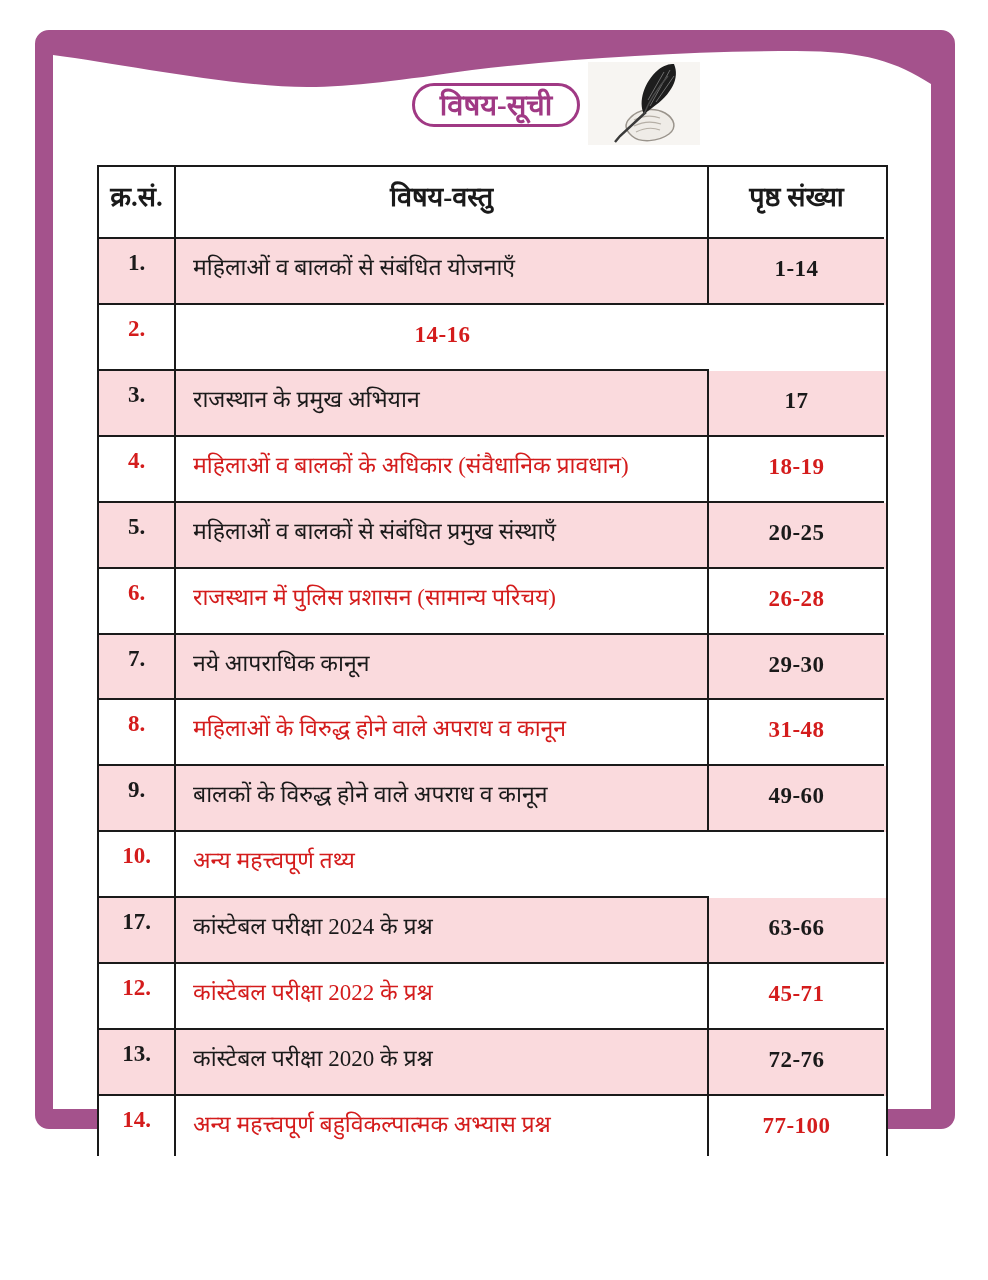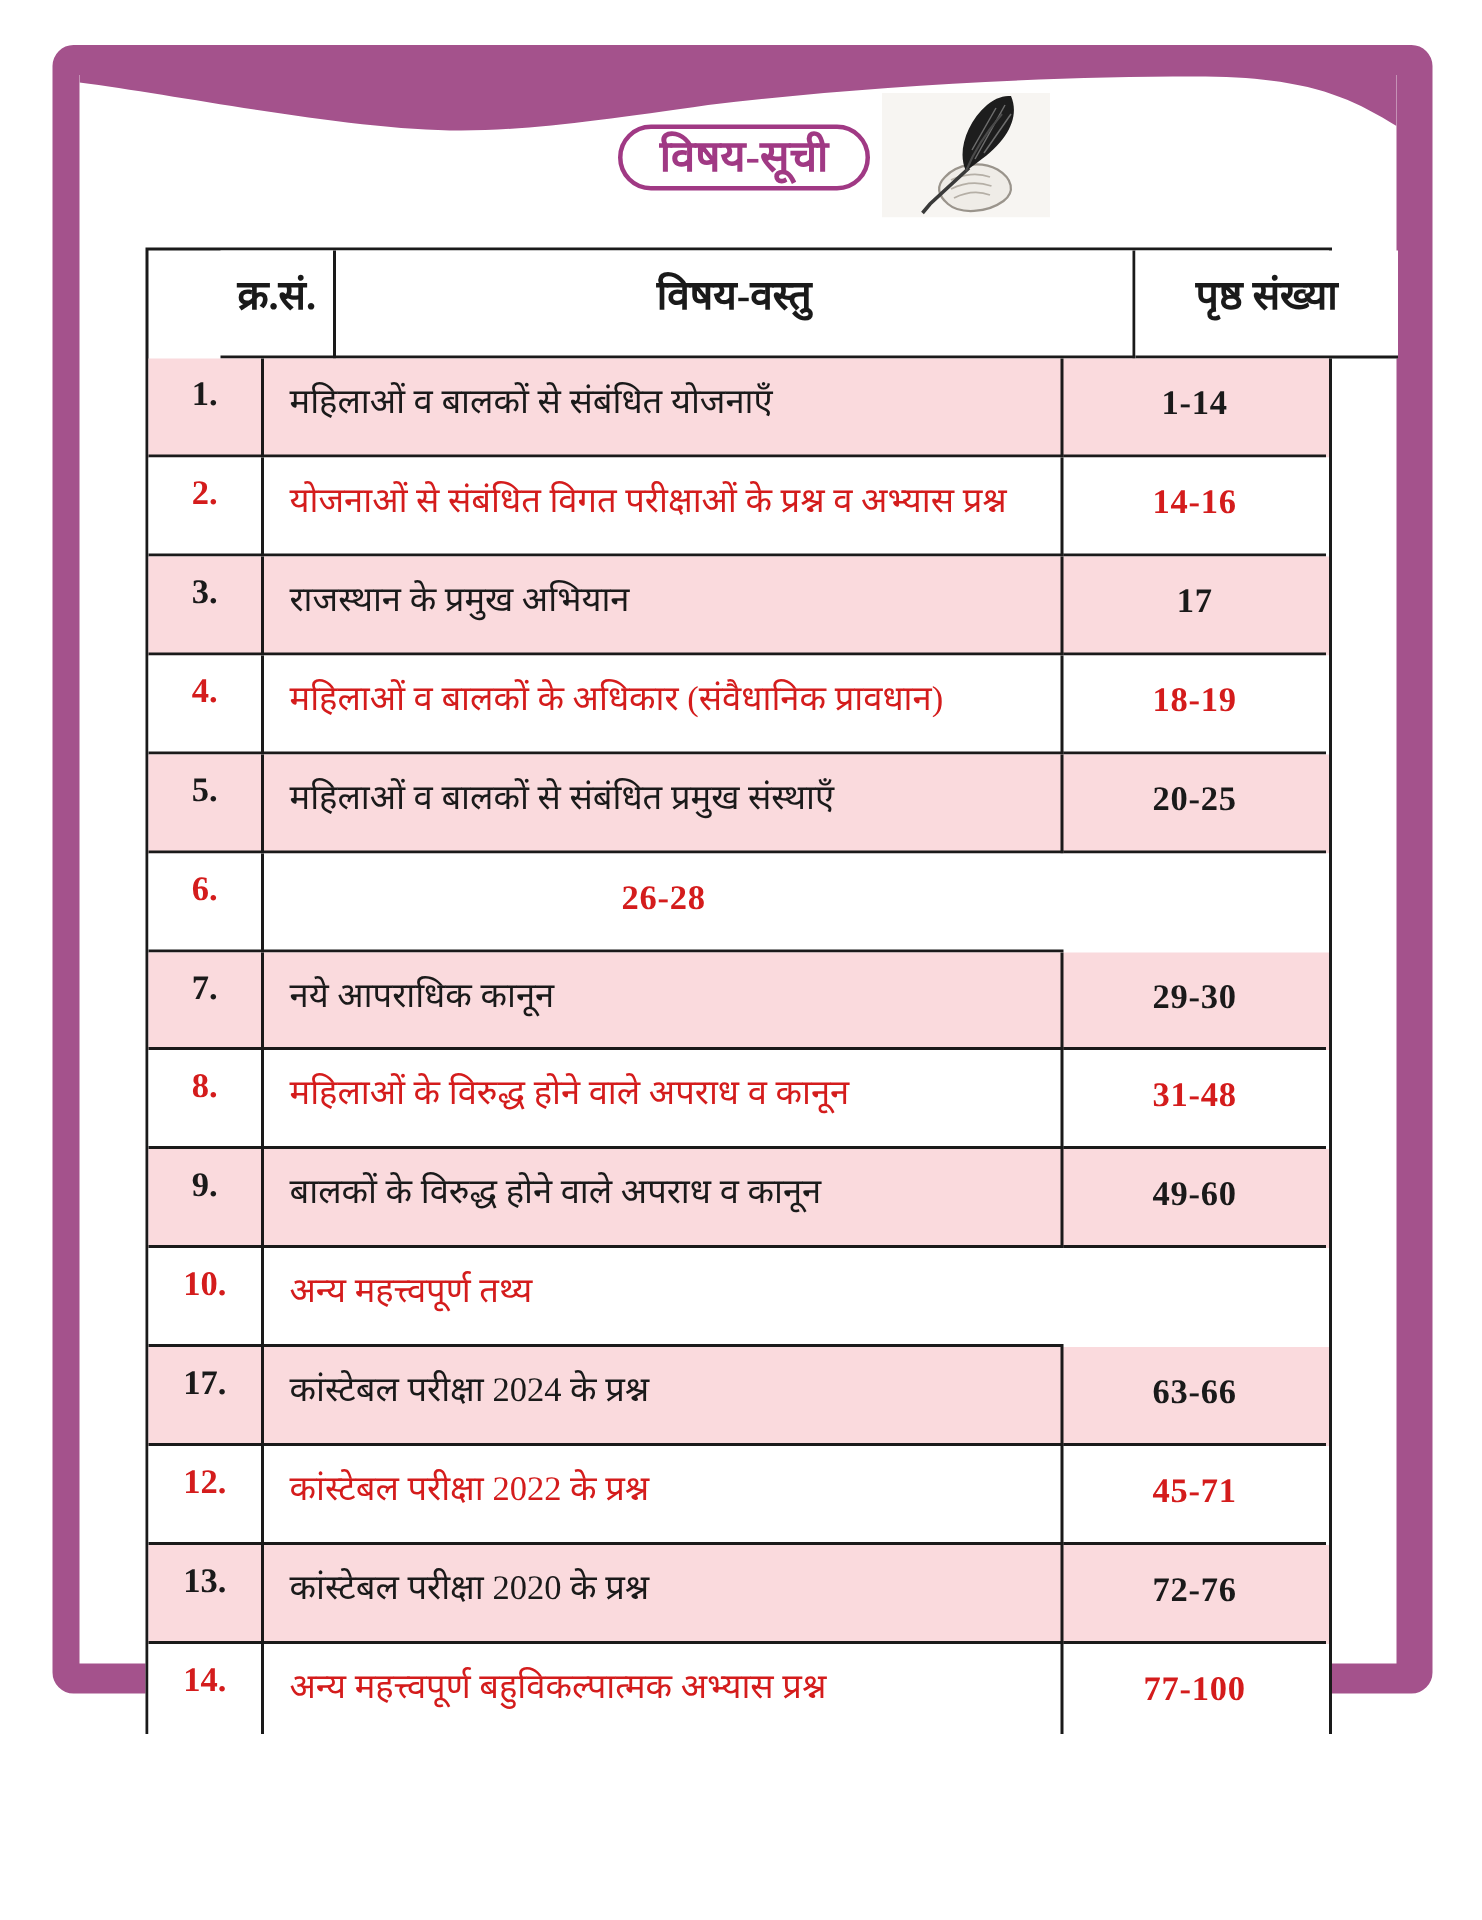--- a/index.html
+++ b/index.html
@@ -27,21 +27,21 @@
 
   
   .quill-box{position:absolute;left:588px;top:62px;width:112px;height:83px;z-index:3;}
   .quill-box svg{display:block;width:100%;height:100%;}
 
   
   .toc-table{position:absolute;left:97px;top:165px;width:791px;height:999px;
     display:flex;flex-direction:column;border:2px solid var(--table_border);
     background:#ffffff;z-index:2;}
   .trow{display:grid;grid-template-columns:77px 533px 175px;flex:1;}
-  .trow.thead{flex:none;height:72px;margin-left:48px;}
+  .trow.thead{flex:none;height:72px;}
   .cell{border-right:2px solid var(--table_border);border-bottom:2px solid var(--table_border);
     display:flex;align-items:flex-start;overflow:hidden;}
   .cell:last-child{border-right:none;}
   .trow:last-child .cell{border-bottom:none;}
   .thead .cell{justify-content:center;padding-top:10px;background:#ffffff;}
   .thead .cell span{font-size:27px;font-weight:bold;color:var(--black);white-space:nowrap;}
 
   .trow.body{background:var(--row_pink);color:var(--black);}
   .trow.body.alt{background:#ffffff;color:var(--red);}
   .c-no{justify-content:center;padding-top:11px;font-size:23px;font-weight:bold;}
@@ -105,21 +105,20 @@
 
     <div style="display:contents">
     <div class="trow body">
       <div class="cell c-no">1.</div>
       <div class="cell c-sub">महिलाओं व बालकों से संबंधित योजनाएँ</div>
       <div class="cell c-pg">1-14</div>
     </div>
   
     <div class="trow body alt">
       <div class="cell c-no">2.</div>
-      <div class="cell c-sub">योजनाओं से संबंधित विगत परीक्षाओं के प्रश्न व अभ्यास प्रश्न</div>
       <div class="cell c-pg">14-16</div>
     </div>
   
     <div class="trow body">
       <div class="cell c-no">3.</div>
       <div class="cell c-sub">राजस्थान के प्रमुख अभियान</div>
       <div class="cell c-pg">17</div>
     </div>
   
     <div class="trow body alt">
@@ -129,20 +128,21 @@
     </div>
   
     <div class="trow body">
       <div class="cell c-no">5.</div>
       <div class="cell c-sub">महिलाओं व बालकों से संबंधित प्रमुख संस्थाएँ</div>
       <div class="cell c-pg">20-25</div>
     </div>
   
     <div class="trow body alt">
       <div class="cell c-no">6.</div>
+      <div class="cell c-sub">राजस्थान में पुलिस प्रशासन (सामान्य परिचय)</div>
       <div class="cell c-pg">26-28</div>
     </div>
   
     <div class="trow body">
       <div class="cell c-no">7.</div>
       <div class="cell c-sub">नये आपराधिक कानून</div>
       <div class="cell c-pg">29-30</div>
     </div>
   
     <div class="trow body alt">

